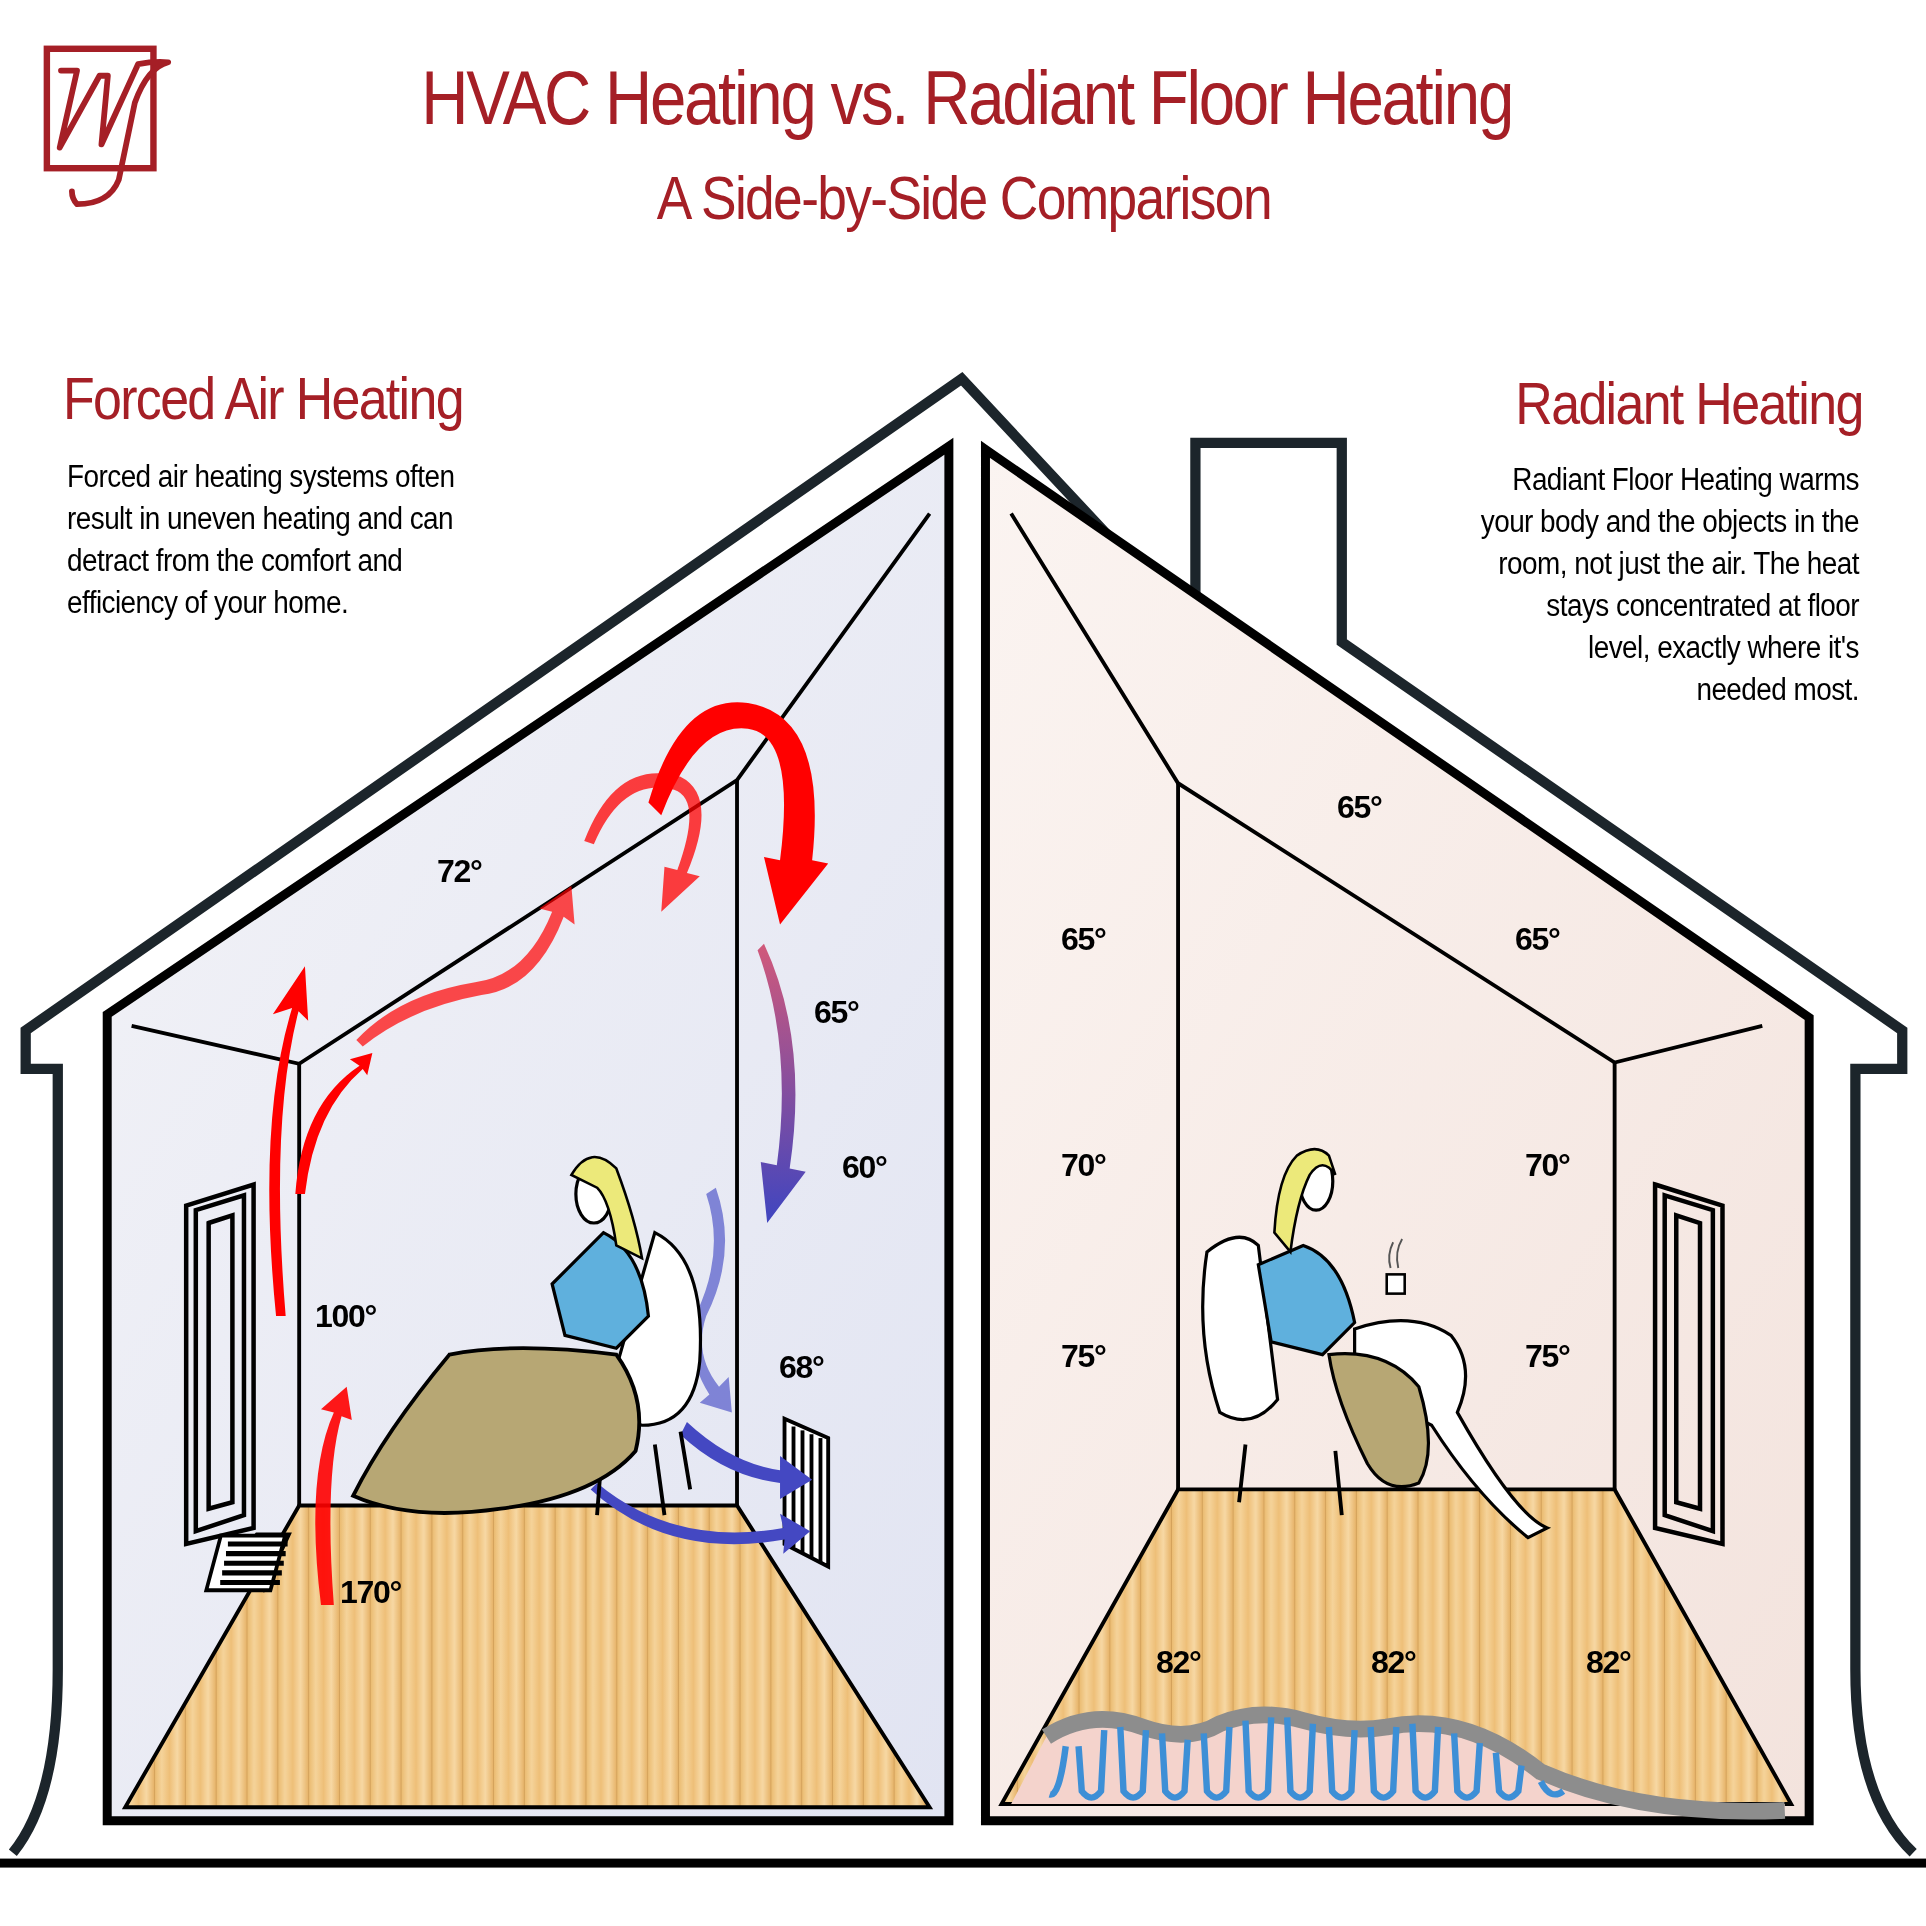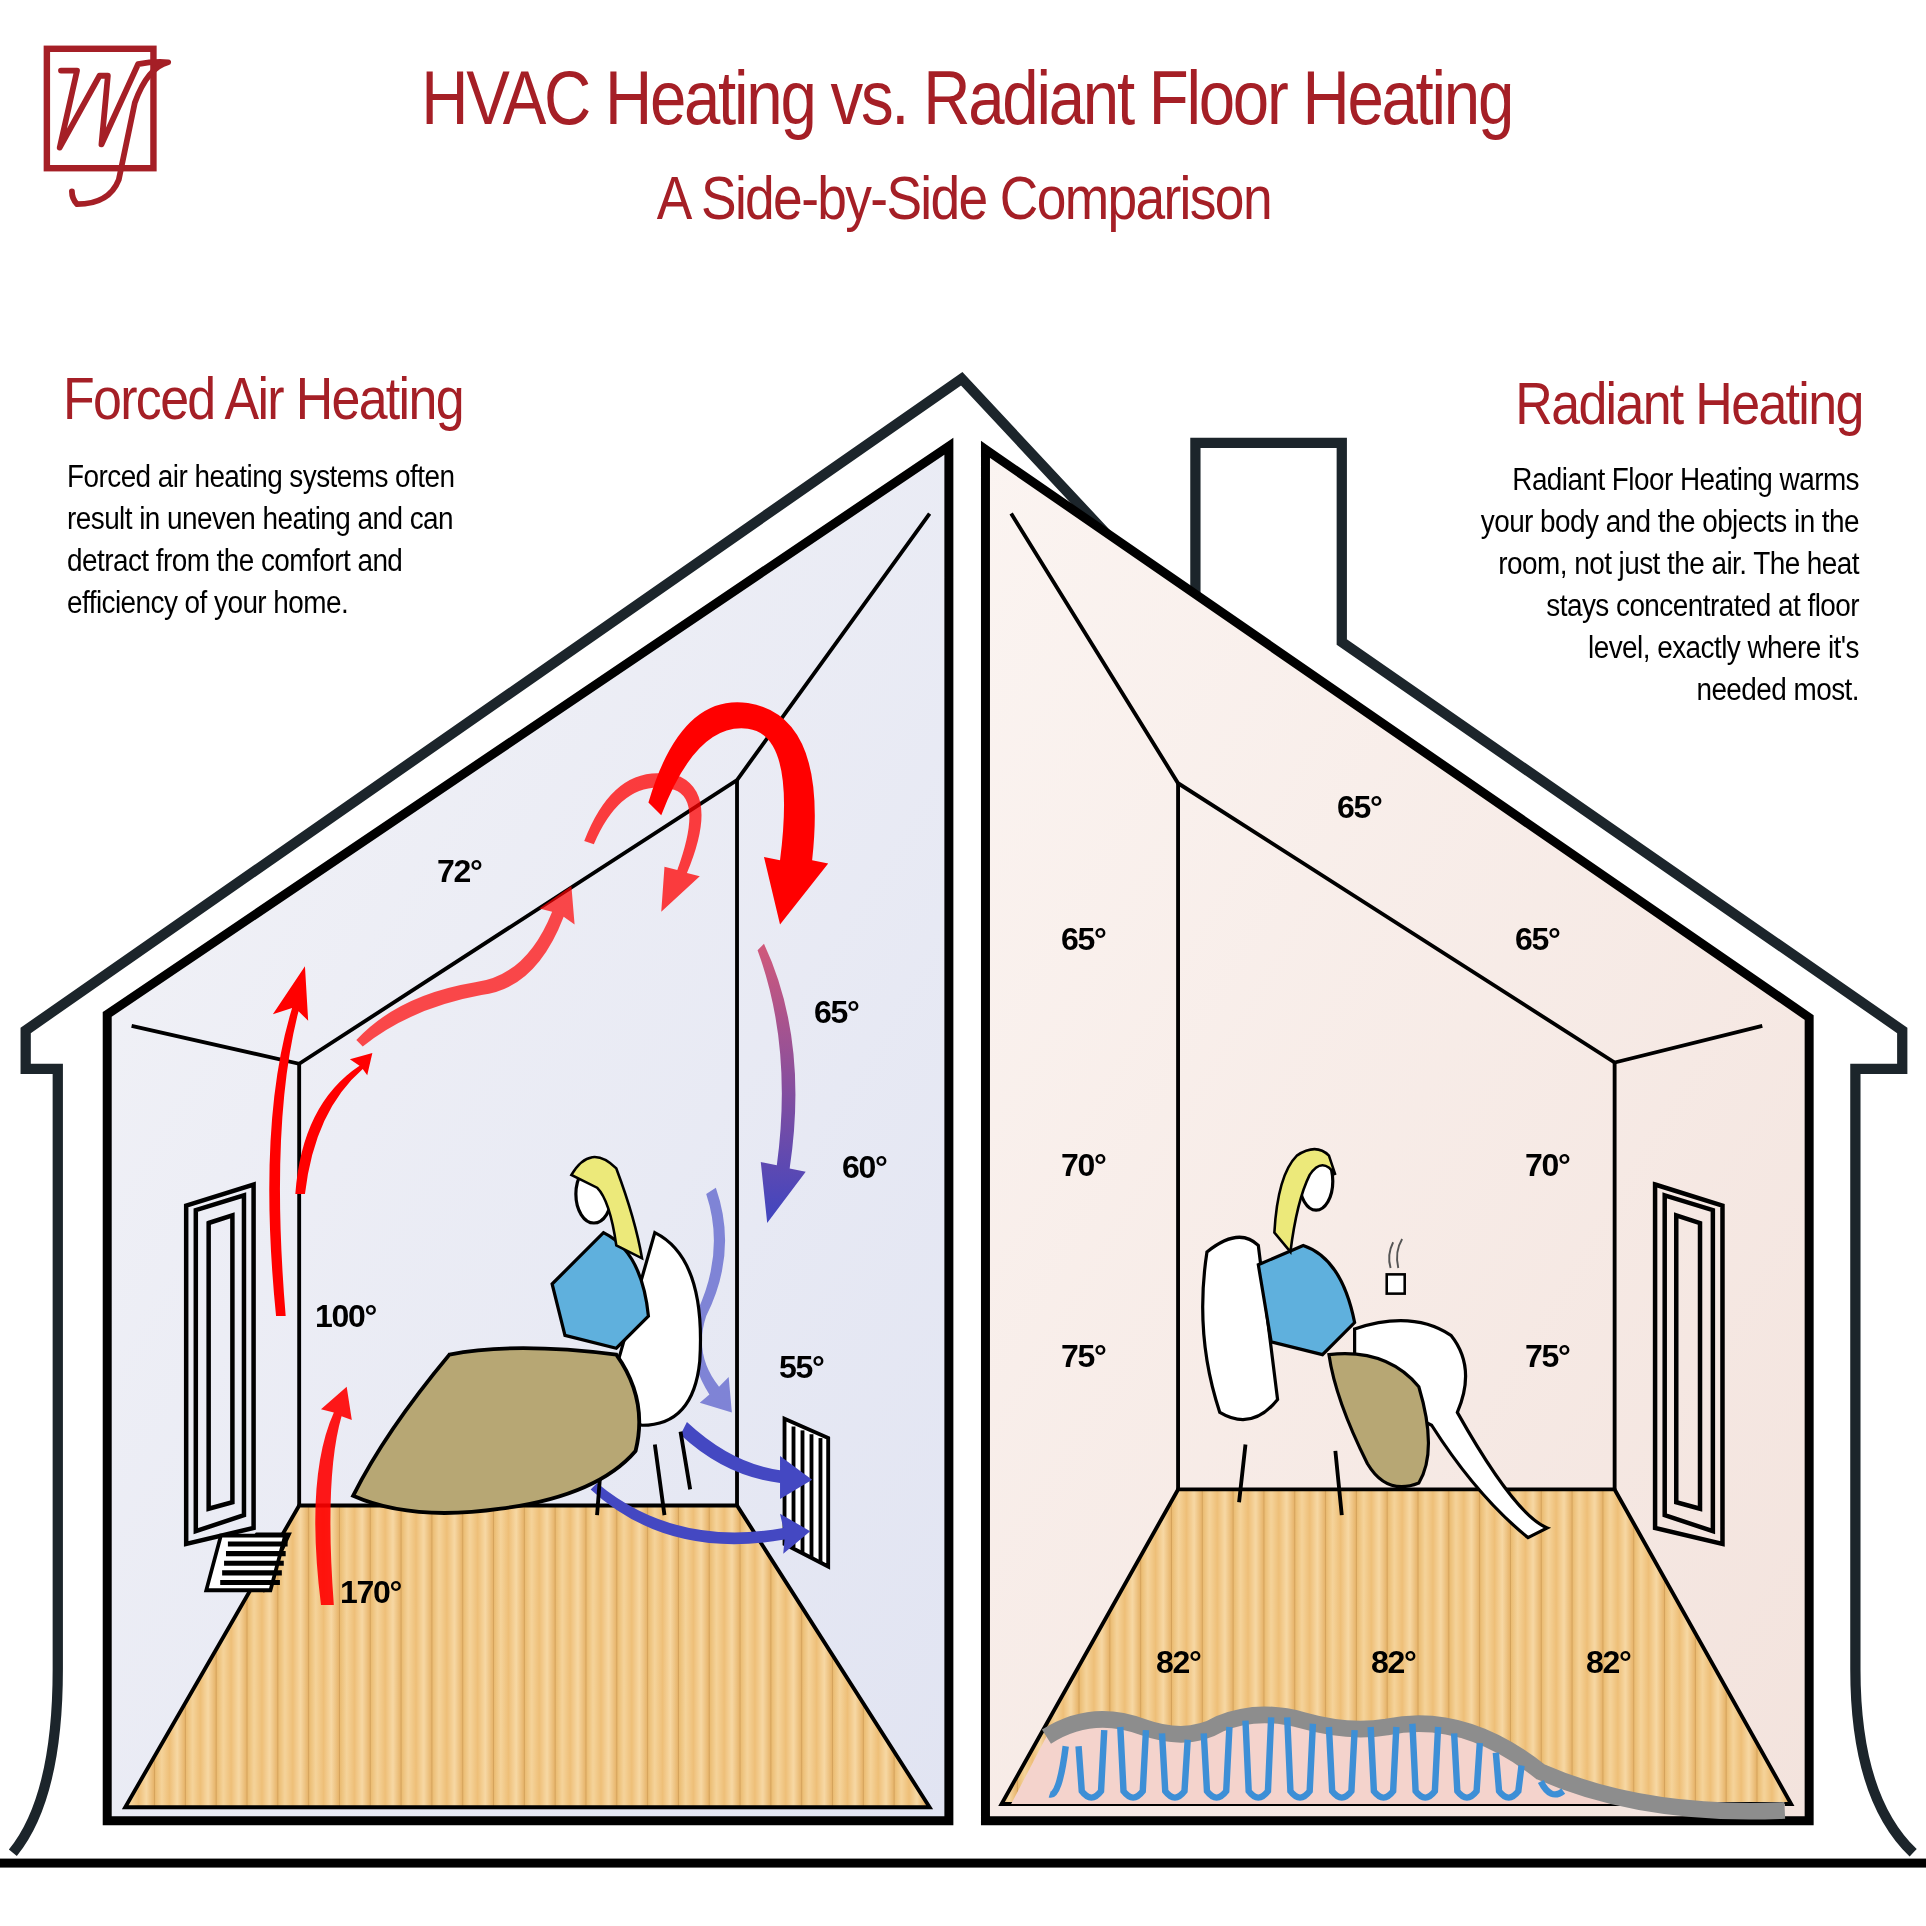--- a/index.html
+++ b/index.html
@@ -187,21 +187,21 @@
   <div>your body and the objects in the</div>
   <div>room, not just the air. The heat</div>
   <div>stays concentrated at floor</div>
   <div>level, exactly where it's</div>
   <div>needed most.</div>
 </div>
 
 <div class="abs temp" style="left:437px;top:849px;">72°</div>
 <div class="abs temp" style="left:814px;top:990px;">65°</div>
 <div class="abs temp" style="left:813px;top:1145px;margin-left:29px;">60°</div>
-<div class="abs temp" style="left:779px;top:1345px;">55°</div>
+<div class="abs temp" style="left:779px;top:1345px;">68°</div>
 <div class="abs temp" style="left:315px;top:1294px;">100°</div>
 <div class="abs temp" style="left:340px;top:1570px;">170°</div>
 
 <div class="abs temp" style="left:1337px;top:785px;">65°</div>
 <div class="abs temp" style="left:1061px;top:917px;">65°</div>
 <div class="abs temp" style="left:1515px;top:917px;">65°</div>
 <div class="abs temp" style="left:1061px;top:1143px;">70°</div>
 <div class="abs temp" style="left:1525px;top:1143px;">70°</div>
 <div class="abs temp" style="left:1061px;top:1334px;">75°</div>
 <div class="abs temp" style="left:1525px;top:1334px;">75°</div>

